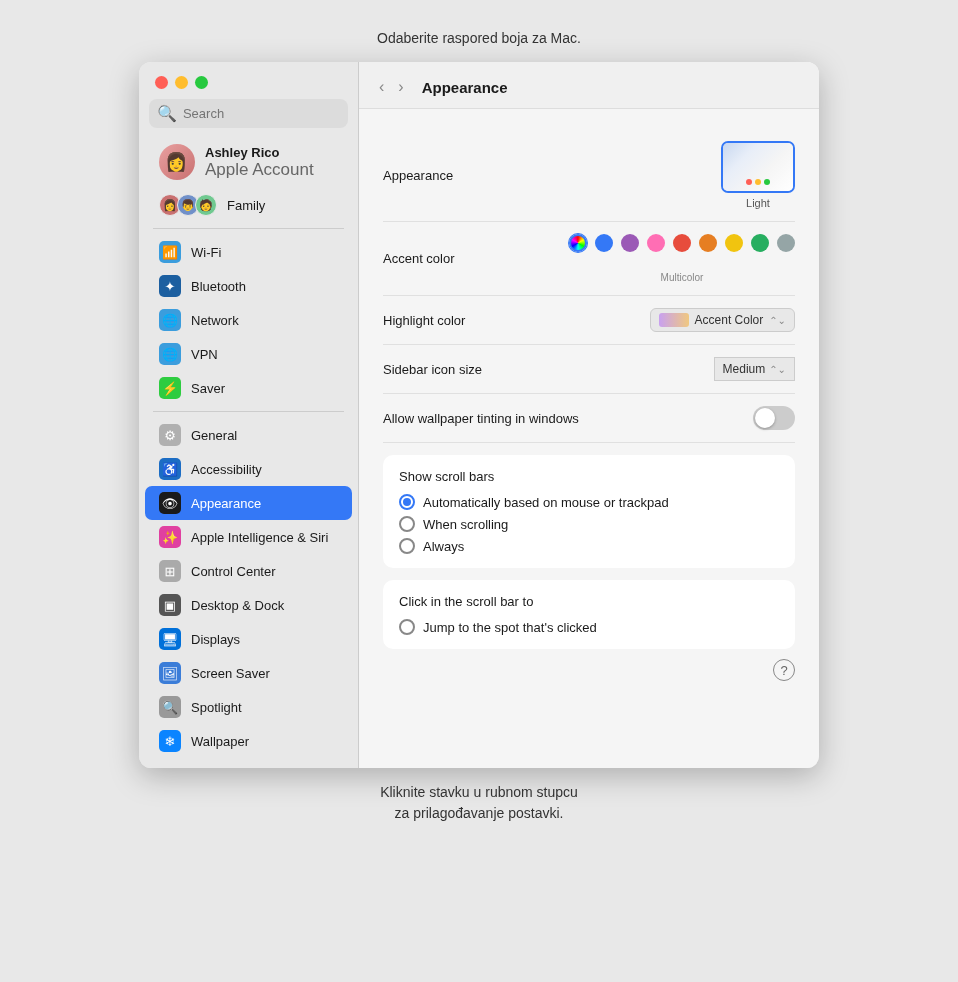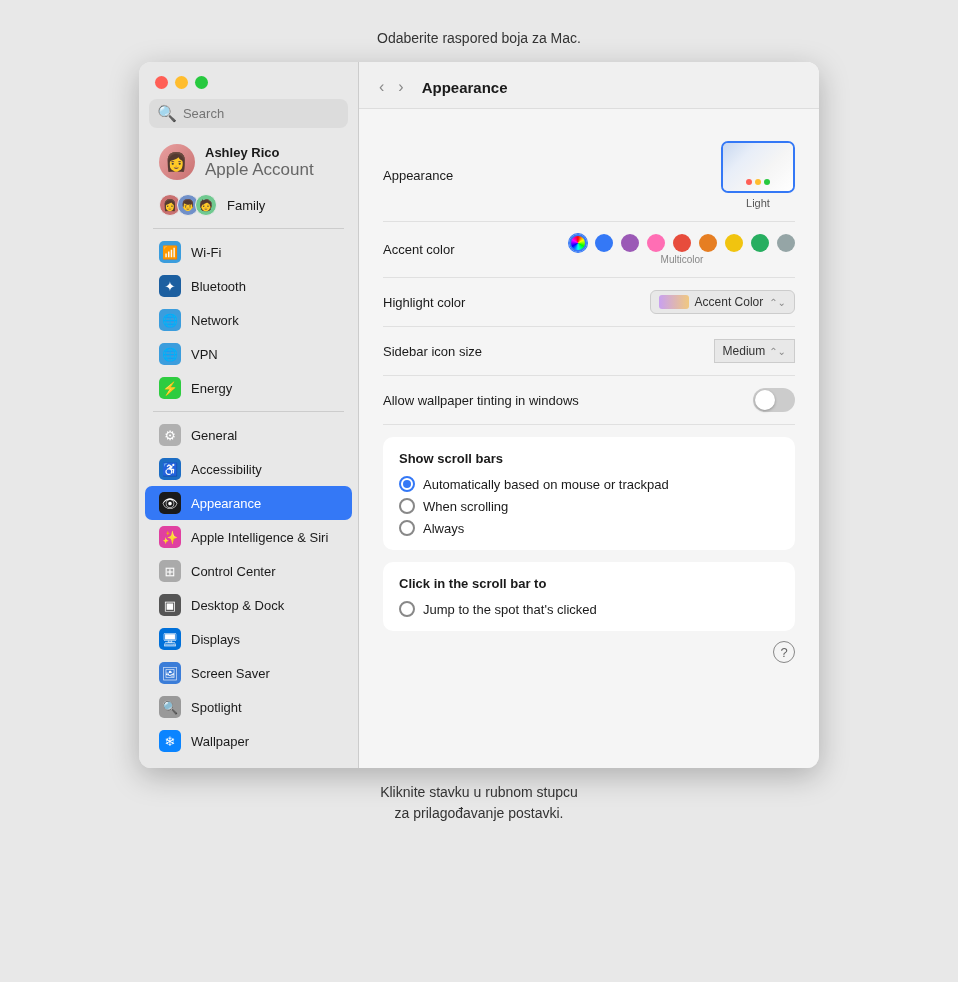--- a/index.html
+++ b/index.html
@@ -278,21 +278,21 @@
     .thumb-label {
       font-size: 11px;
       color: #555;
     }
 
     
     .accent-colors {
       display: flex;
       flex-direction: column;
       align-items: center;
-      gap: 0;
+      gap: 18px;
       text-align: center;
     }
     .color-row {
       display: flex;
       gap: 8px;
       align-items: center;
     }
     .color-dot {
       width: 18px; height: 18px;
       border-radius: 50%;
@@ -360,21 +360,21 @@
 
     
     .scroll-section {
       background: white;
       border-radius: 10px;
       padding: 14px 16px;
       margin-top: 12px;
     }
     .scroll-section-title {
       font-size: 13px;
-      font-weight: 700;
+      font-weight: 400;
       color: #1a1a1a;
       margin-bottom: 10px;
     }
     .radio-group {
       display: flex;
       flex-direction: column;
       gap: 6px;
     }
     .radio-item {
       display: flex;
@@ -507,21 +507,21 @@
       <div class="sidebar-item">
         <div class="sidebar-icon icon-network">🌐</div>
         <span>Network</span>
       </div>
       <div class="sidebar-item">
         <div class="sidebar-icon icon-vpn">🌐</div>
         <span>VPN</span>
       </div>
       <div class="sidebar-item">
         <div class="sidebar-icon icon-energy">⚡</div>
-        <span>Energy</span>
+        <span>Saver</span>
       </div>
     </div>
 
     <div class="sidebar-separator"></div>
 
     <div class="sidebar-section">
       <div class="sidebar-item">
         <div class="sidebar-icon icon-general">⚙</div>
         <span>General</span>
       </div>

